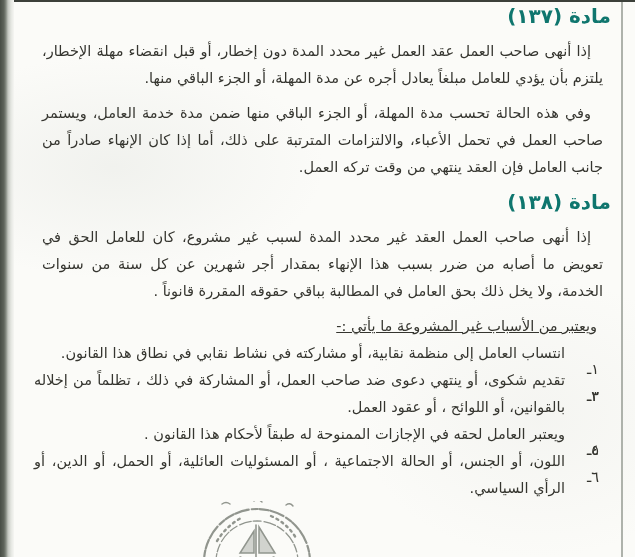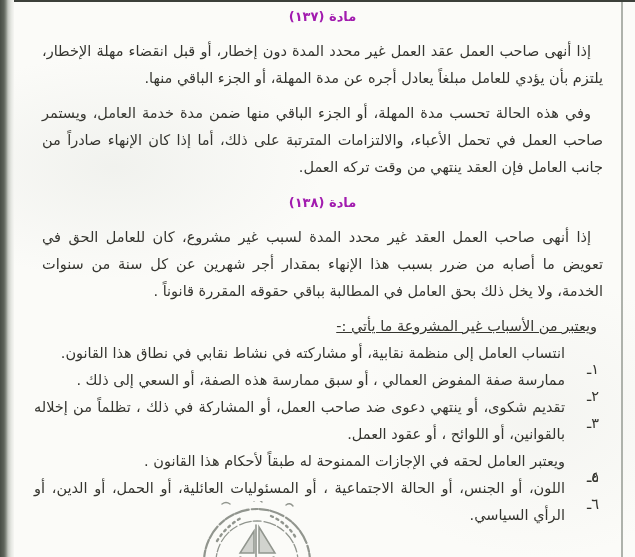--- a/index.html
+++ b/index.html
@@ -24,22 +24,22 @@
   
   .text-block{
     position:relative;z-index:3;
     padding:3px 24px 0 34px;
     color:#35352f;
     font-size:14.5px;
     line-height:27px;
     text-align:justify;
   }
   .article-heading{
-    font-size:13px;font-weight:bold;color:#a21caf;
-    margin:0;line-height:27px;text-align:center;
+    font-size:20px;font-weight:bold;color:#0f766e;
+    margin:0;line-height:27px;text-align:right;
   }
   .para{margin:8px;text-indent:12px;}
   .list-intro{margin:0;text-indent:14px;text-align:right;text-decoration:underline;}
   .reason-list{margin:0;padding:0;list-style:none;}
   .reason-item{position:relative;padding-right:46px;margin:0;}
   .reason-num{position:absolute;right:12px;top:16px;white-space:nowrap;}
   
   .stamp{position:absolute;left:192px;top:501px;width:130px;height:56px;z-index:2;opacity:.75;}
 </style>
 </head>
@@ -64,21 +64,20 @@
 
   <p class="list-intro">ويعتبر من الأسباب غير المشروعة ما يأتي :-</p>
 
   <ol class="reason-list">
     <li class="reason-item">
       <span class="reason-num">١ـ</span>
       <span>انتساب العامل إلى منظمة نقابية، أو مشاركته في نشاط نقابي في نطاق هذا القانون.</span>
     </li>
     <li class="reason-item">
       <span class="reason-num">٢ـ</span>
-      <span>ممارسة صفة المفوض العمالي ، أو سبق ممارسة هذه الصفة، أو السعي إلى ذلك .</span>
     </li>
     <li class="reason-item">
       <span class="reason-num">٣ـ</span>
       <span>تقديم شكوى، أو ينتهي دعوى ضد صاحب العمل، أو المشاركة في ذلك ، تظلماً من إخلاله بالقوانين، أو اللوائح ، أو عقود العمل.</span>
     </li>
     <li class="reason-item">
       <span class="reason-num">٤ـ</span>
     </li>
     <li class="reason-item">
       <span class="reason-num">٥ـ</span>

